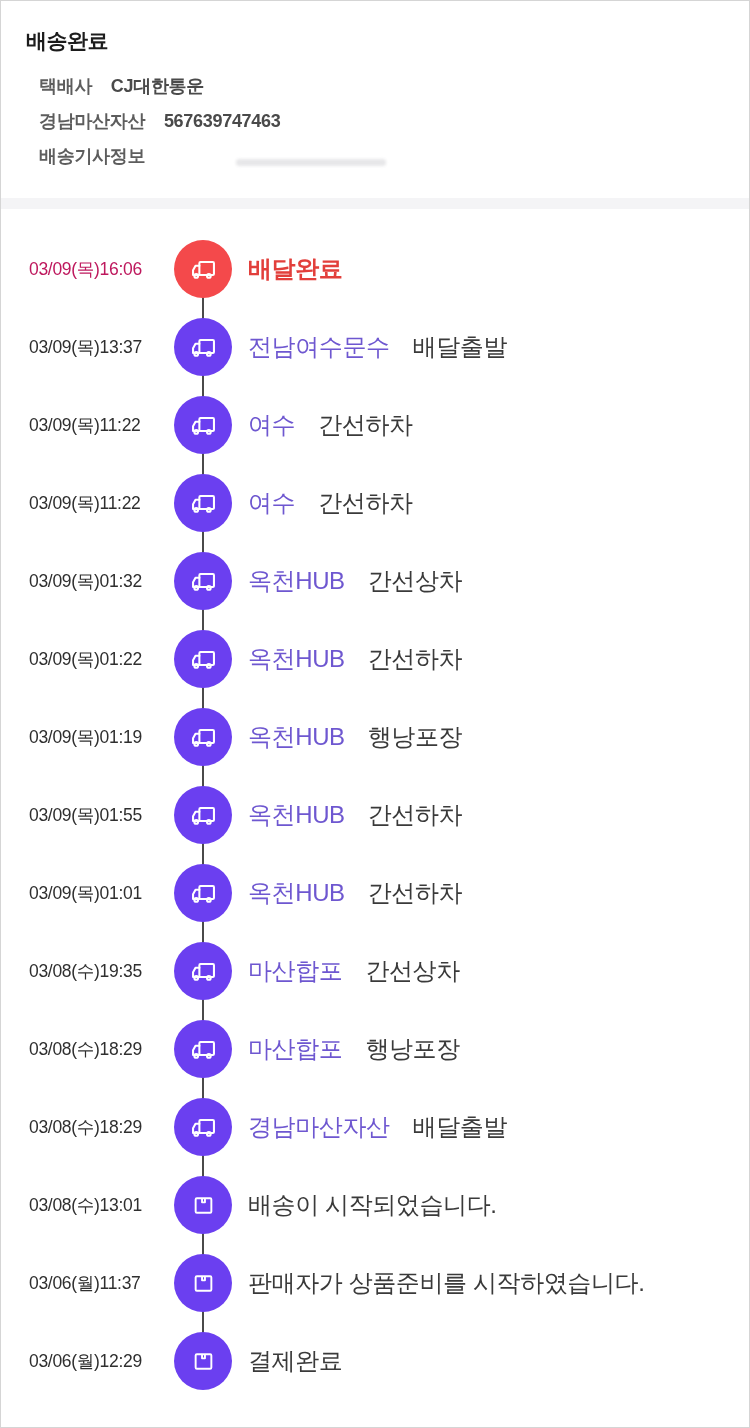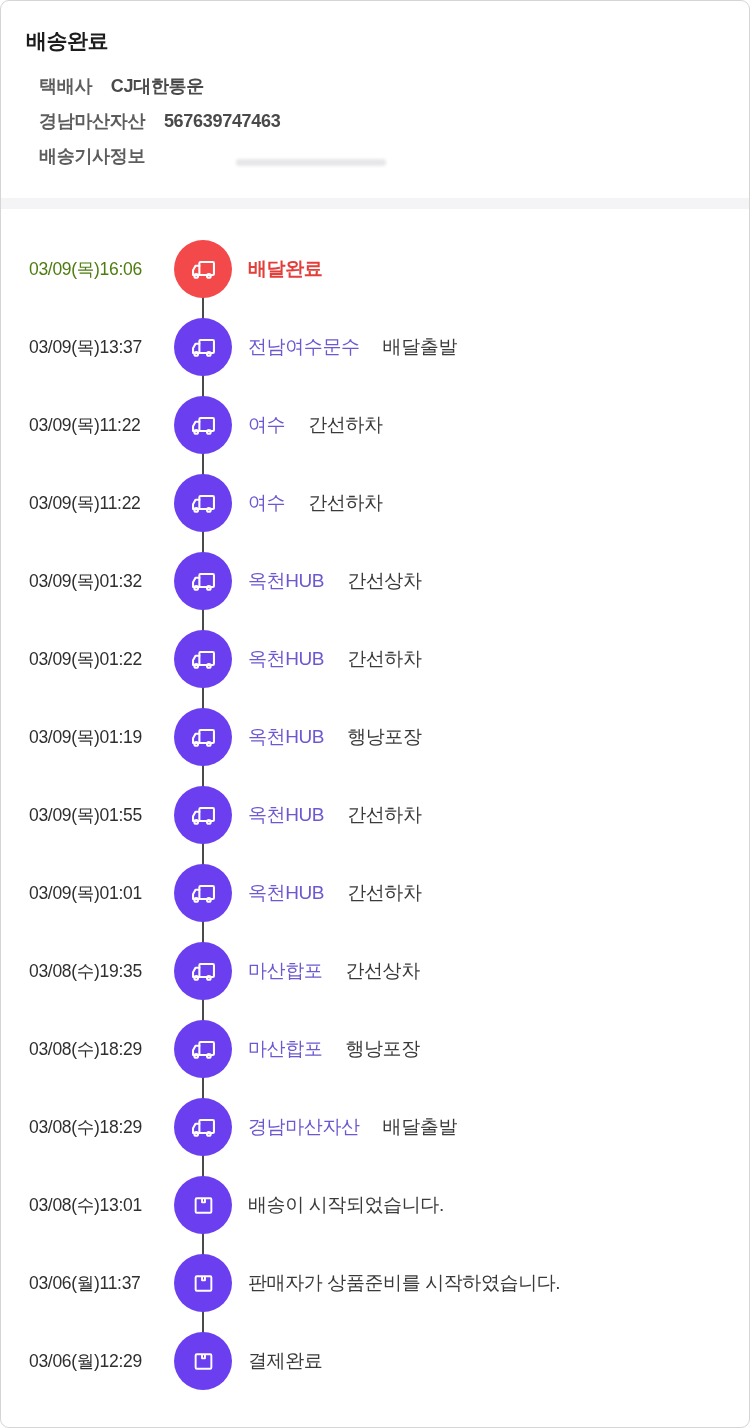--- a/index.html
+++ b/index.html
@@ -1,21 +1,21 @@
 <!DOCTYPE html>
 <html style="--accent-purple: #6b3ff0; --accent-red: #f4494b;"><head>
 <meta charset="utf-8">
 <style>
   html,body{margin:0;padding:0;background:#ffffff;}
   body{font-family:"Liberation Sans","DejaVu Sans",sans-serif;}
   .page{
     position:relative;
     width:748px;height:1426px;
     border:1px solid #d5d5d5;
-    border-radius:9px;
+    border-radius:0;
     background:#fff;
     overflow:hidden;
     box-sizing:content-box;
   }
   
   .header{
     position:relative;
     height:197px;
     padding:0;
     box-sizing:border-box;
@@ -88,28 +88,28 @@
     background:var(--accent-purple,#6b3ff0);
     display:flex;
     align-items:center;
     justify-content:center;
     position:relative;
     z-index:1;
   }
   .ev-icon svg{display:block;}
   .ev-text{
     margin-left:16px;
-    font-size:19px;
+    font-size:24px;
     color:#3a3a3a;
     letter-spacing:-0.4px;
     white-space:nowrap;
   }
   .ev-loc{color:#6e57d0;margin-right:23px;}
   
-  .event.highlight .ev-date{color:#4d7c0f;}
+  .event.highlight .ev-date{color:#be185d;}
   .event.highlight .ev-icon{background:var(--accent-red,#f4494b);}
   .event.highlight .ev-text{color:#e23f3b;font-weight:700;}
 </style>
 </head>
 <body>
 
 <div class="page">
 
   <div class="header">
     <h1 class="page-title">배송완료</h1>

